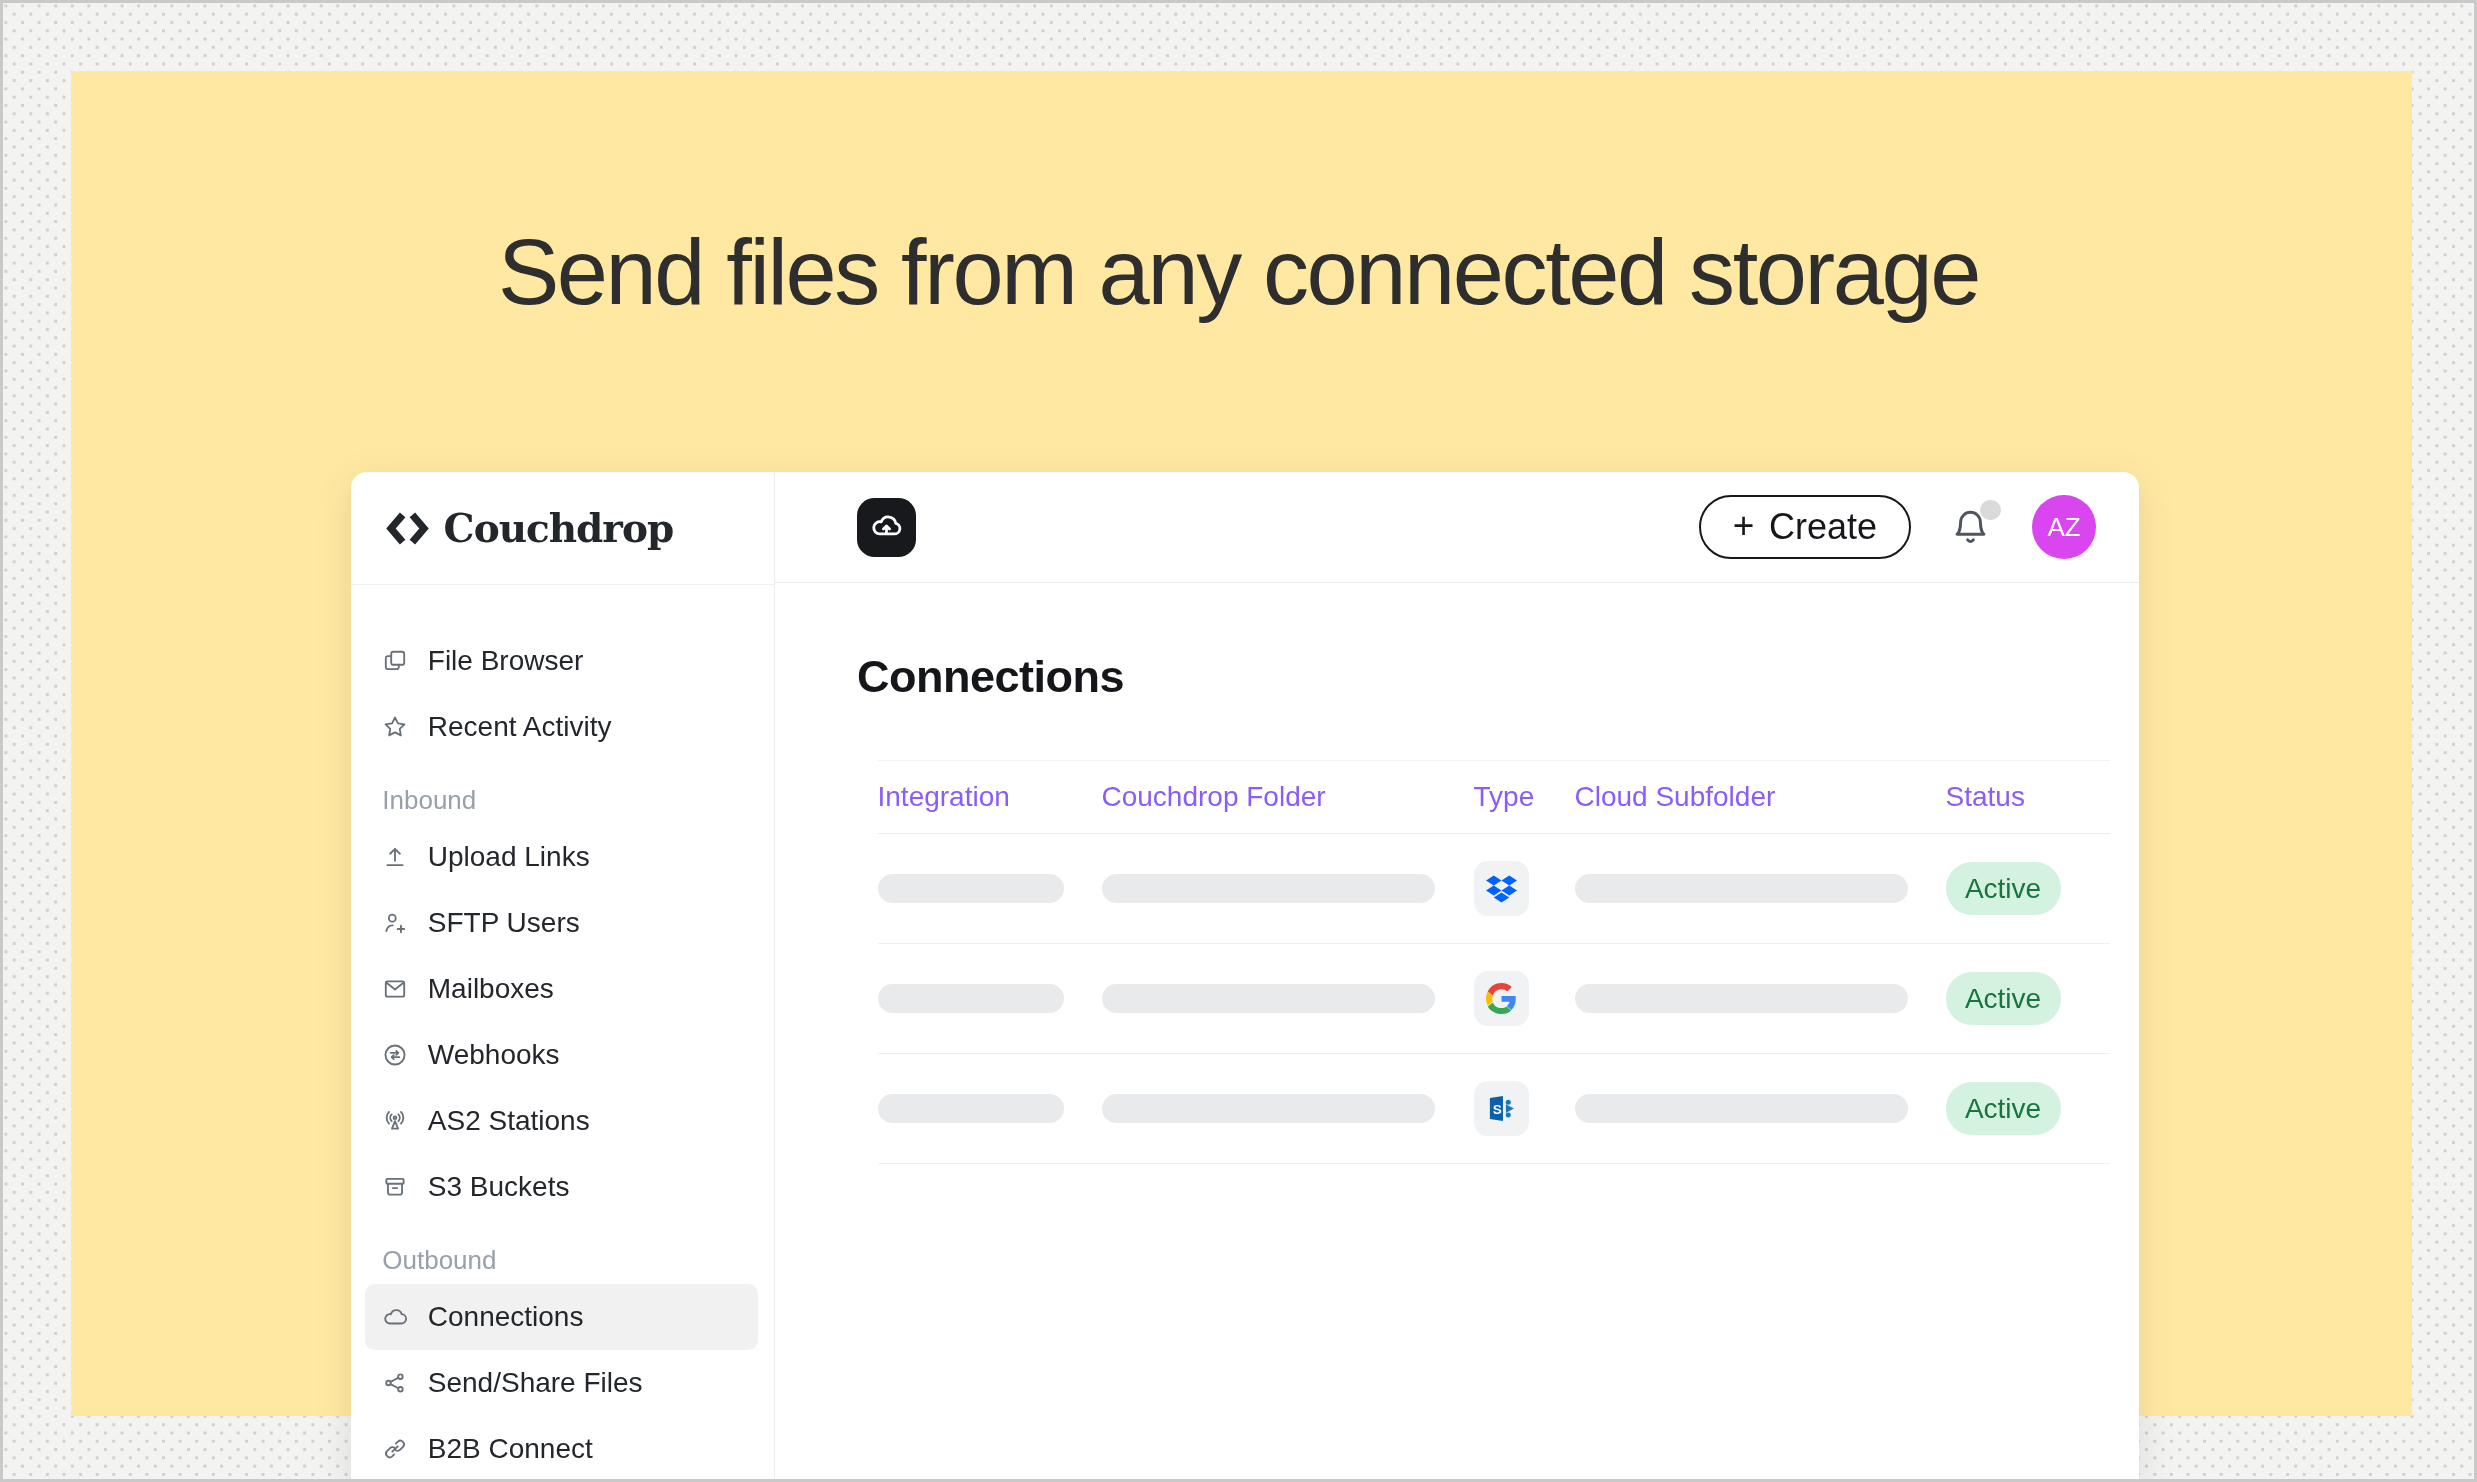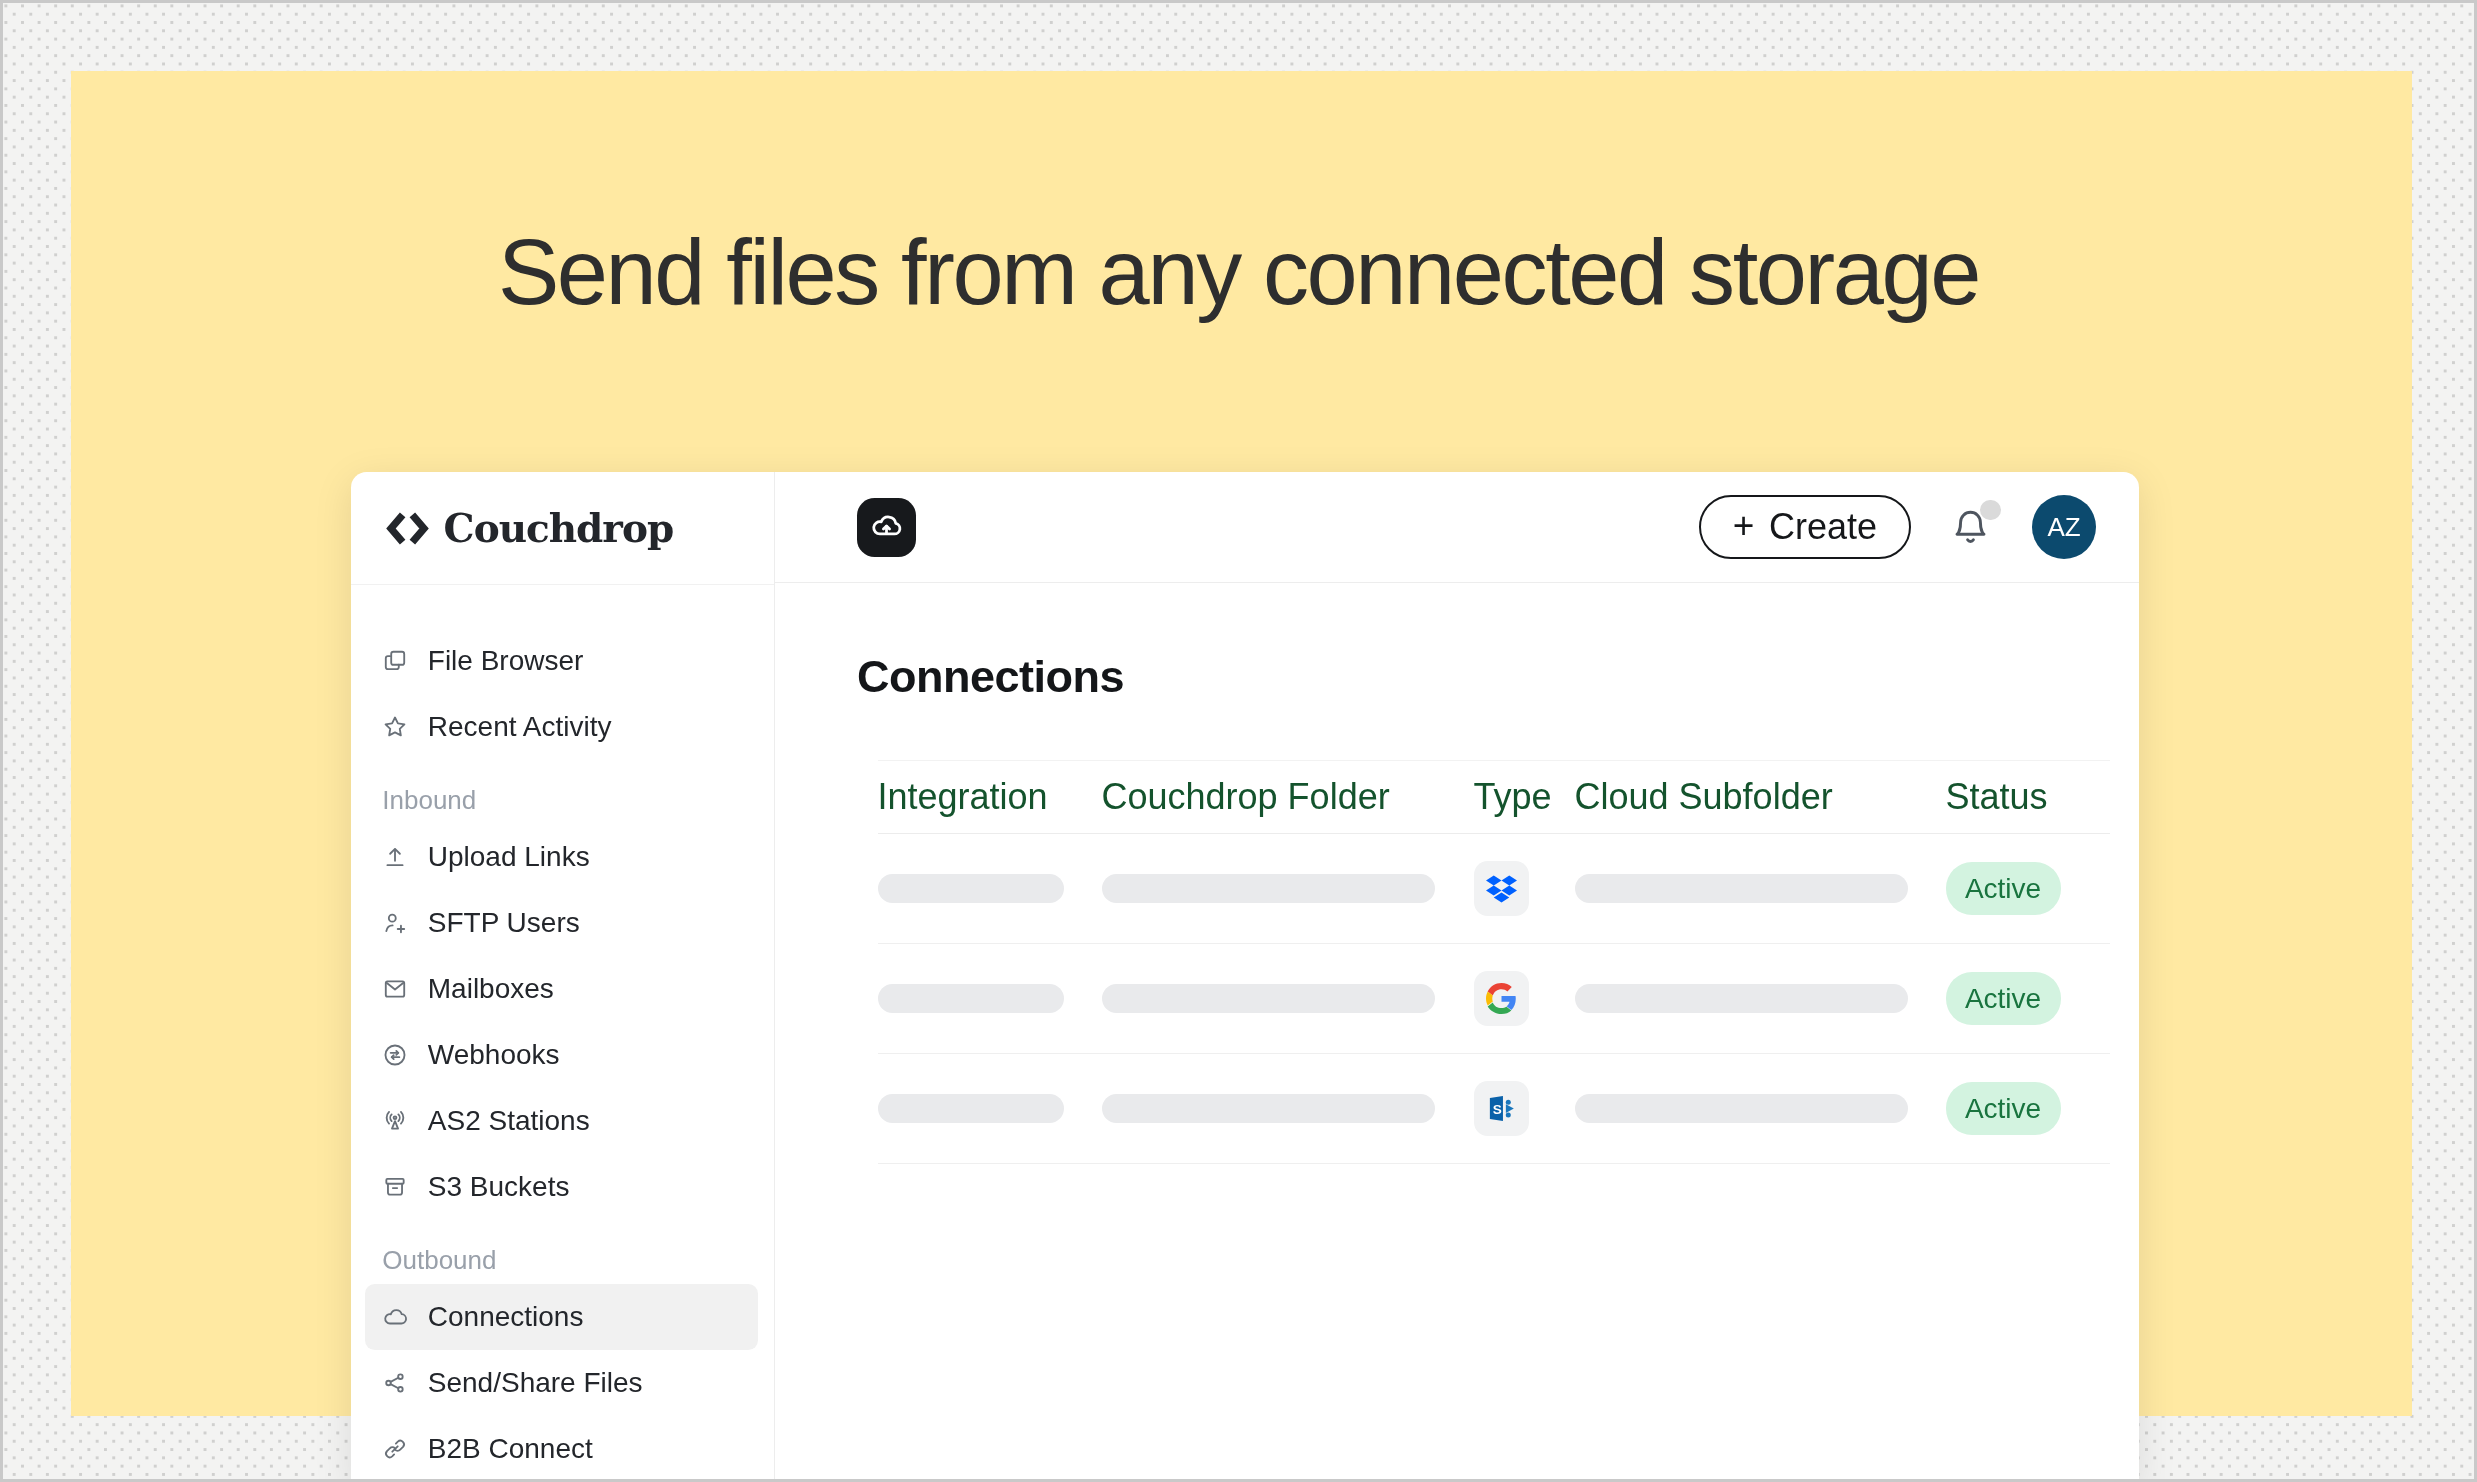--- a/index.html
+++ b/index.html
@@ -43,29 +43,29 @@
     padding:0 43px 0 82px;border-bottom:1px solid #ededed;box-sizing:border-box;}
   .app-icon{width:59px;height:59px;border-radius:17.6px;background:#17191c;display:flex;align-items:center;justify-content:center;cursor:pointer;}
   .app-icon svg{width:37px;height:37px;stroke:#fff;stroke-width:1.8;fill:none;stroke-linecap:round;stroke-linejoin:round;}
   .topbar-right{display:flex;align-items:center;gap:39px;}
   .create-btn{height:64px;display:flex;align-items:center;gap:14.6px;padding:0 32px;border:2.9px solid #15171a;border-radius:33px;background:#fff;cursor:pointer;}
   .create-plus{font-size:37px;font-weight:400;color:#15171a;line-height:1;margin-top:-2.9px;}
   .create-label{font-size:36px;font-weight:500;color:#15171a;}
   .bell-wrap{position:relative;width:43px;height:43px;cursor:pointer;}
   .bell-wrap svg{width:41px;height:41px;stroke:#4e555f;stroke-width:1.7;fill:none;stroke-linecap:round;stroke-linejoin:round;}
   .bell-dot{position:absolute;top:-5.9px;right:-7.8px;width:20.5px;height:20.5px;border-radius:50%;background:#dadada;}
-  .avatar{width:64px;height:64px;border-radius:50%;background:#0c4a6e;color:#fff;font-size:26px;font-weight:500;
+  .avatar{width:64px;height:64px;border-radius:50%;background:#d946ef;color:#fff;font-size:26px;font-weight:500;
     display:flex;align-items:center;justify-content:center;cursor:pointer;}
   
   .content{padding:0 29px 0 82px;}
   .page-title{margin:68px 0 0;font-size:45px;font-weight:700;color:#141619;letter-spacing:-0.5px;}
   .page-desc{margin-top:27px;font-size:28px;line-height:47px;color:#70767d;}
   .table{margin-top:57px;width:1253px;box-sizing:border-box;padding-left:20.5px;}
   .thead{display:flex;align-items:center;height:72px;border-top:1px solid #f2f2f2;border-bottom:1px solid #ececec;}
-  .th{font-size:36px;color:#14532d;}
+  .th{font-size:28px;color:#8b5cf6;}
   .c1{width:224px;flex:0 0 224px;}
   .c2{width:372px;flex:0 0 372px;}
   .c3{width:101px;flex:0 0 101px;}
   .c4{width:371px;flex:0 0 371px;}
   .c5{flex:1;}
   .trow{display:flex;align-items:center;height:109px;border-bottom:1px solid #efefef;}
   .bar{height:29px;border-radius:14.6px;background:#e9eaec;}
   .bar-sm{width:186px;}
   .bar-lg{width:333px;}
   .tile{width:55px;height:55px;border-radius:13.7px;background:#f1f2f3;display:flex;align-items:center;justify-content:center;}

